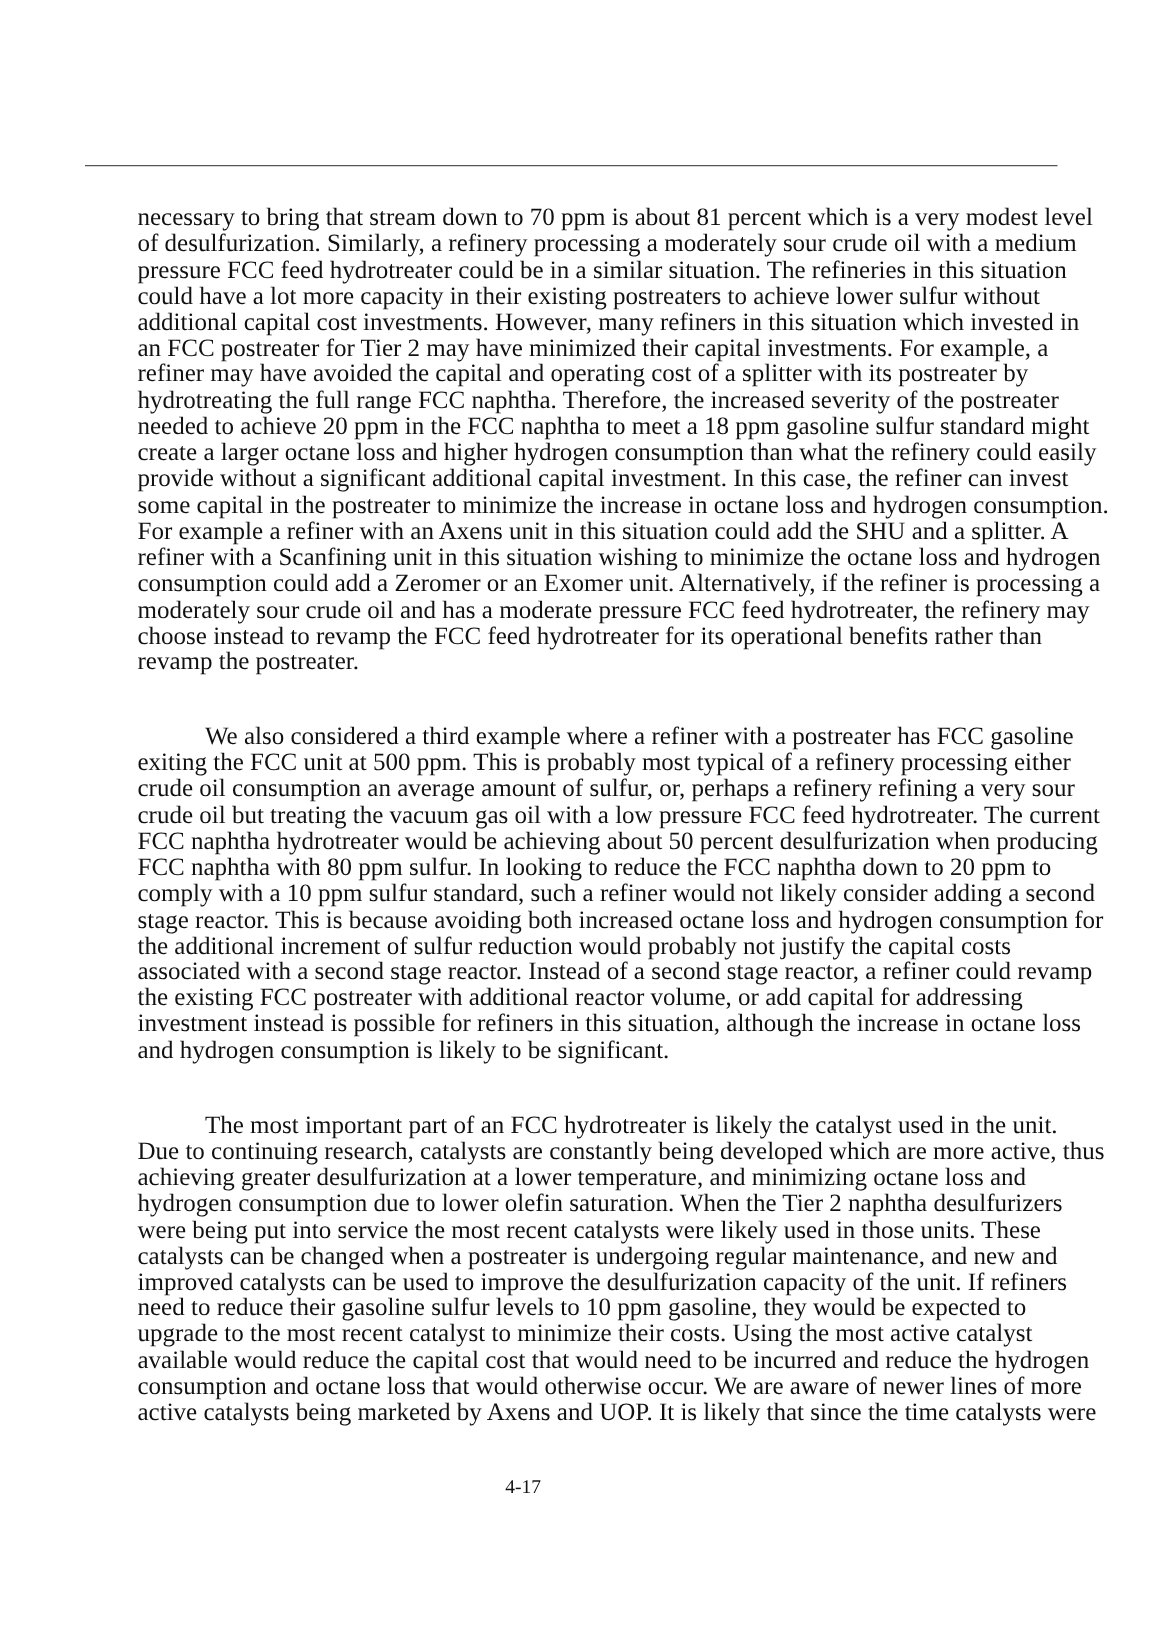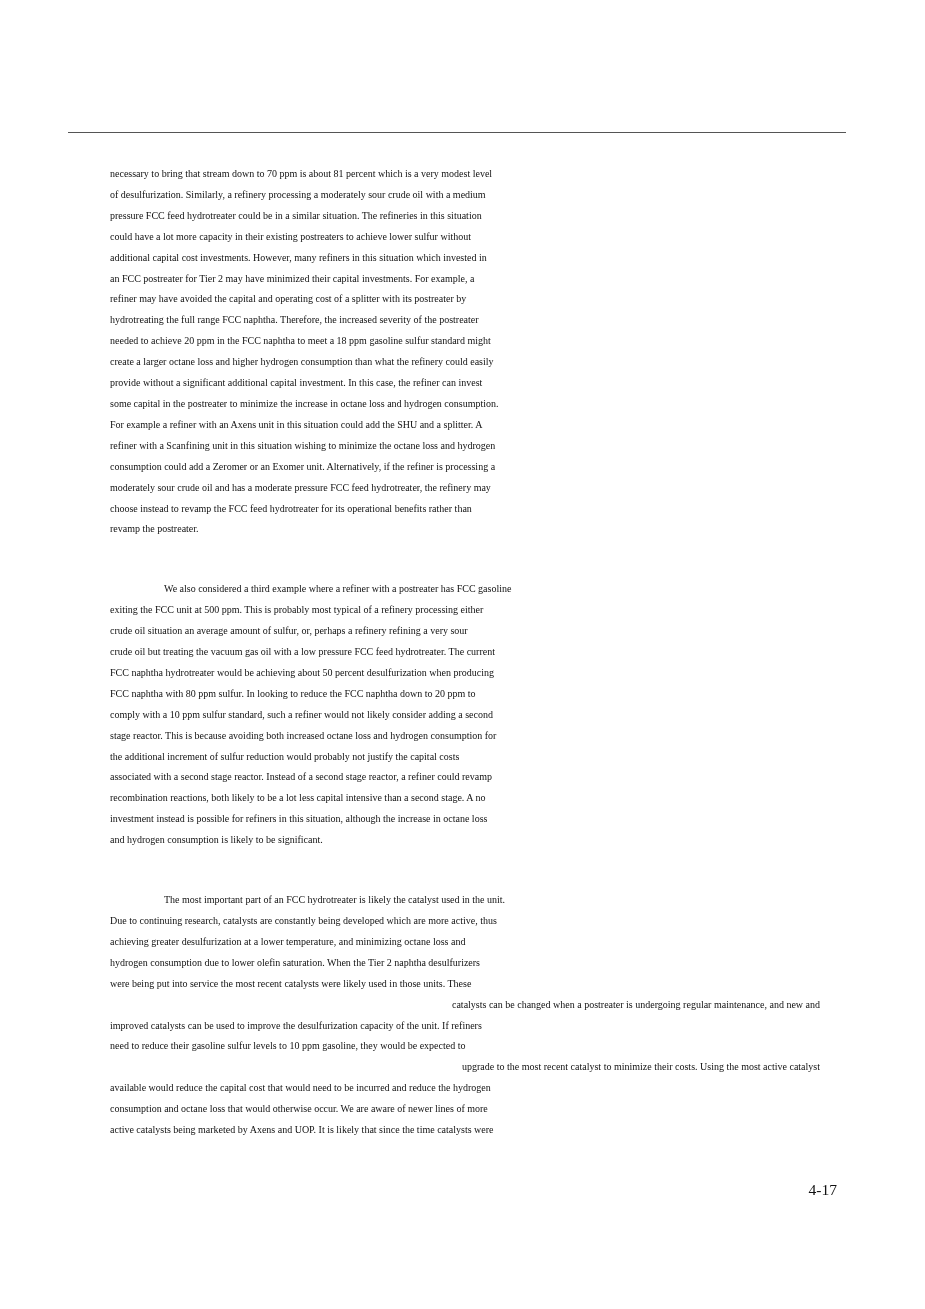--- a/index.html
+++ b/index.html
@@ -21,41 +21,41 @@
       top: 132px;
       width: 778px;
       height: 0;
       border-top: 1.3px solid #555555;
     }
     .body-text {
       position: absolute;
       left: 110px;
       top: 164px;
       width: 710px;
-      font-size: 10px;
+      font-size: 20px;
       line-height: 20.9px;
     }
     .para {
       margin: 0 0 17px 0;
       text-align: left;
     }
     .para.indent {
       text-indent: 54px;
       margin-top: 39px;
     }
     .line {
       display: block;
       white-space: nowrap;
     }
     .page-number {
       position: absolute;
       top: 1180px;
       left: 0;
       width: 837px;
-      text-align: right;
+      text-align: center;
       font-size: 15.6px;
       line-height: 20px;
     }
   </style>
 </head>
 <body>
 
 <div class="header-rule"></div>
 
 <div class="body-text">
@@ -76,29 +76,29 @@
     <span class="line">refiner with a Scanfining unit in this situation wishing to minimize the octane loss and hydrogen</span>
     <span class="line">consumption could add a Zeromer or an Exomer unit.  Alternatively, if the refiner is processing a</span>
     <span class="line">moderately sour crude oil and has a moderate pressure FCC feed hydrotreater, the refinery may</span>
     <span class="line">choose instead to revamp the FCC feed hydrotreater for its operational benefits rather than</span>
     <span class="line">revamp the postreater.</span>
   </p>
 
   <p class="para indent">
     <span class="line" style="display:inline;">We also considered a third example where a refiner with a postreater has FCC gasoline</span><br>
     <span class="line" style="text-indent:0;">exiting the FCC unit at 500 ppm.  This is probably most typical of a refinery processing either</span>
-    <span class="line" style="text-indent:0;">crude oil situation an average amount of sulfur, or, perhaps a refinery refining a very sour</span>
+    <span class="line" style="text-indent:0;">crude oil consumption an average amount of sulfur, or, perhaps a refinery refining a very sour</span>
     <span class="line" style="text-indent:0;">crude oil but treating the vacuum gas oil with a low pressure FCC feed hydrotreater.  The current</span>
     <span class="line" style="text-indent:0;">FCC naphtha hydrotreater would be achieving about 50 percent desulfurization when producing</span>
     <span class="line" style="text-indent:0;">FCC naphtha with 80 ppm sulfur.  In looking to reduce the FCC naphtha down to 20 ppm to</span>
     <span class="line" style="text-indent:0;">comply with a 10 ppm sulfur standard, such a refiner would not likely consider adding a second</span>
     <span class="line" style="text-indent:0;">stage reactor.  This is because avoiding both increased octane loss and hydrogen consumption for</span>
     <span class="line" style="text-indent:0;">the additional increment of sulfur reduction would probably not justify the capital costs</span>
     <span class="line" style="text-indent:0;">associated with a second stage reactor.  Instead of a second stage reactor, a refiner could revamp</span>
-    <span class="line" style="text-indent:0;">recombination reactions, both likely to be a lot less capital intensive than a second stage.  A no</span>
+    <span class="line" style="text-indent:0;">the existing FCC postreater with additional reactor volume, or add capital for addressing</span>
     <span class="line" style="text-indent:0;">investment instead is possible for refiners in this situation, although the increase in octane loss</span>
     <span class="line" style="text-indent:0;">and hydrogen consumption is likely to be significant.</span>
   </p>
 
   <p class="para indent">
     <span class="line" style="display:inline;">The most important part of an FCC hydrotreater is likely the catalyst used in the unit.</span><br>
     <span class="line" style="text-indent:0;">Due to continuing research, catalysts are constantly being developed which are more active, thus</span>
     <span class="line" style="text-indent:0;">achieving greater desulfurization at a lower temperature, and minimizing octane loss and</span>
     <span class="line" style="text-indent:0;">hydrogen consumption due to lower olefin saturation.  When the Tier 2 naphtha desulfurizers</span>
     <span class="line" style="text-indent:0;">were being put into service the most recent catalysts were likely used in those units.  These</span>

